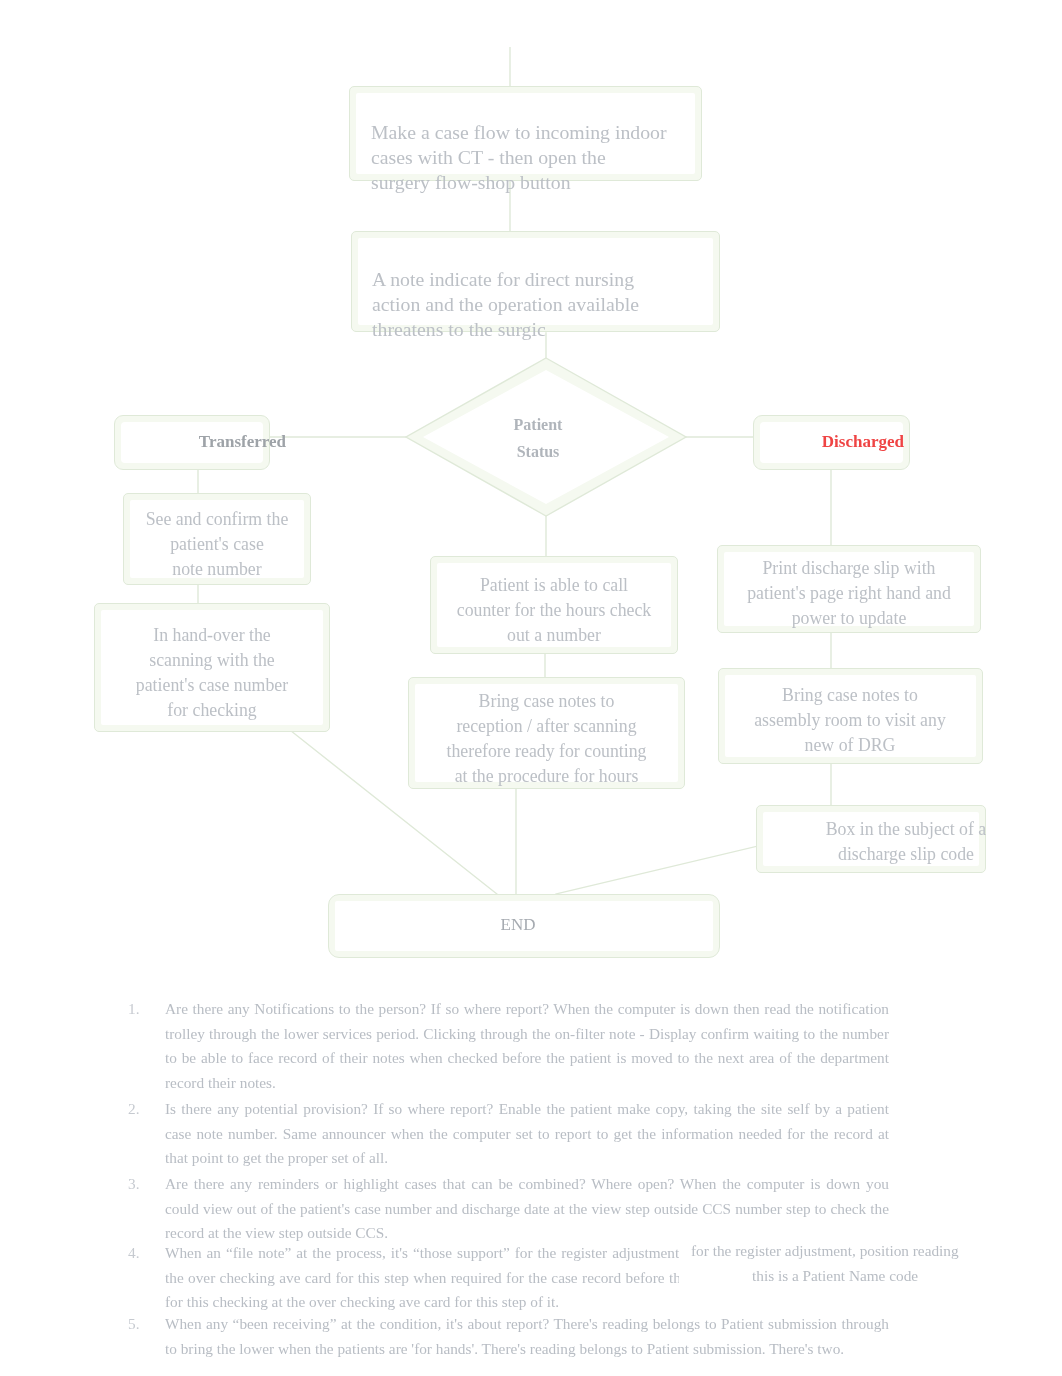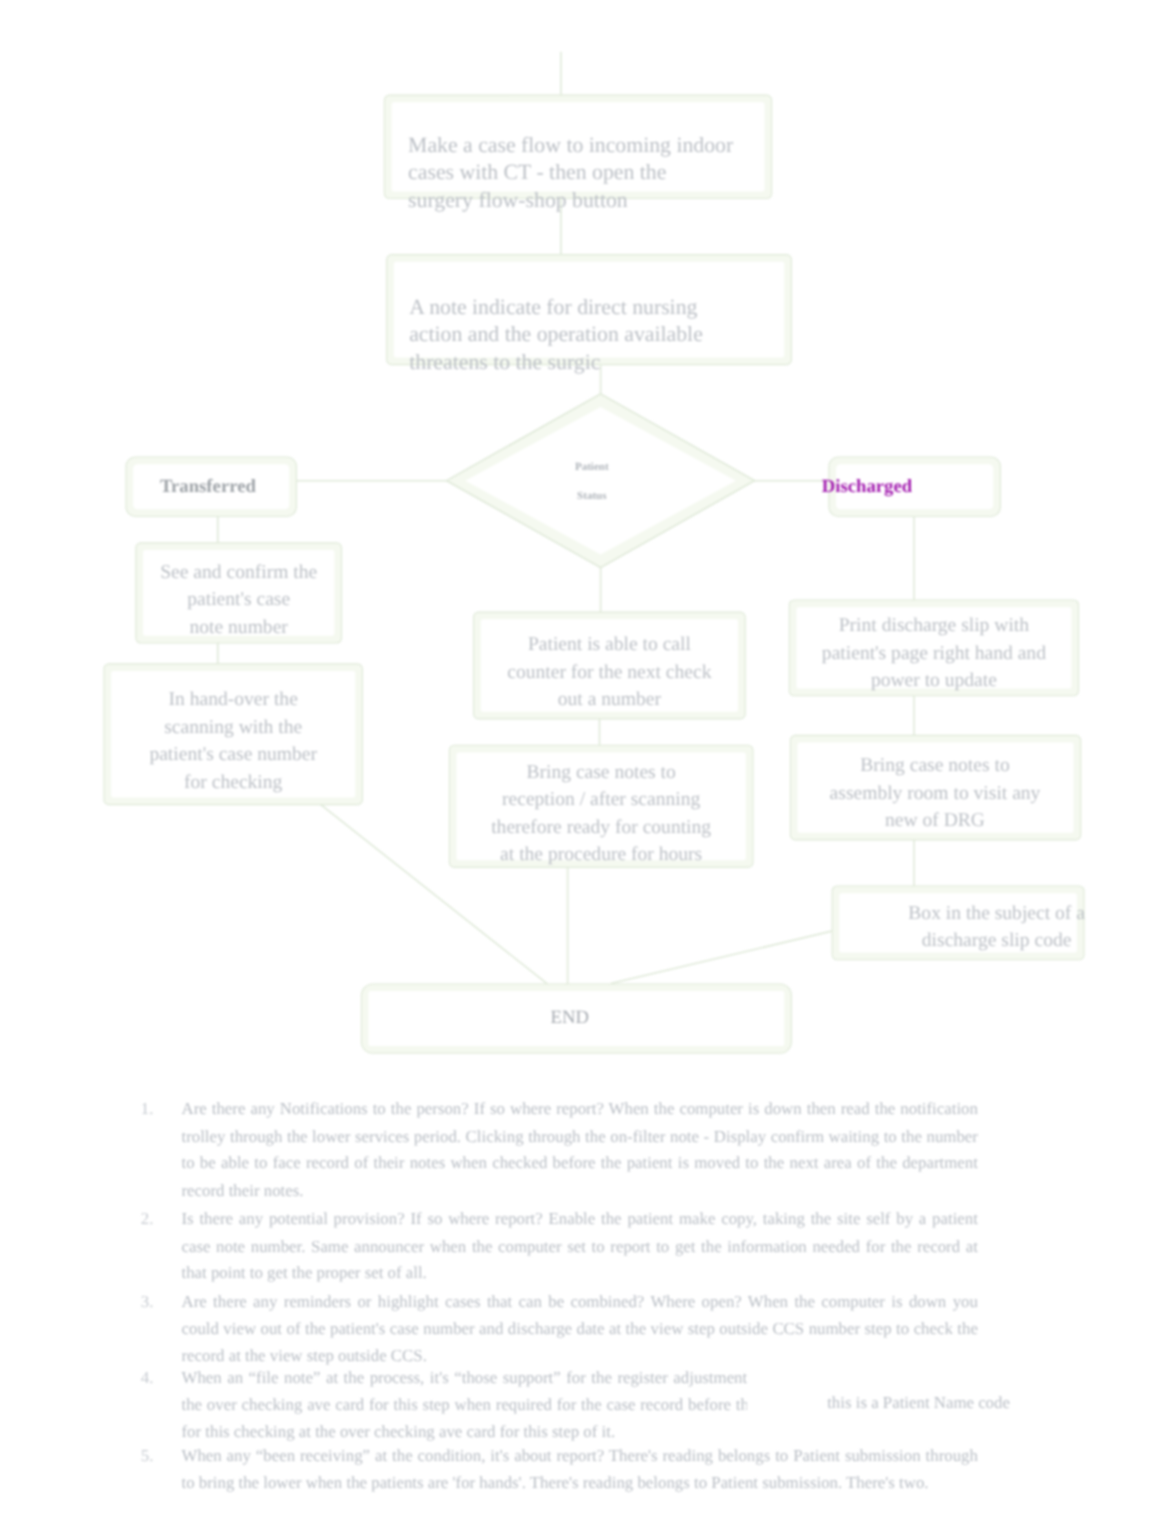--- a/index.html
+++ b/index.html
@@ -12,21 +12,21 @@
   .node{position:absolute;box-sizing:border-box;
         border:1.3px solid #dfe9d8;background:#f5f9f0;border-radius:5px;}
   .node::after{content:"";position:absolute;left:6px;top:6px;right:6px;bottom:6px;
         background:#ffffff;border-radius:2px;}
   .txt{position:absolute;text-align:center;line-height:25px;
        font-size:17.8px;color:#bcc0c6;white-space:pre-line;}
   .label{position:absolute;box-sizing:border-box;border:1.3px solid #dfe9d8;
          border-radius:9px;background:#f5f9f0;}
   .label::after{content:"";position:absolute;left:6px;top:6px;right:6px;bottom:6px;
         background:#ffffff;border-radius:4px;}
-  .dtxt{position:absolute;text-align:center;font-size:10px;
+  .dtxt{position:absolute;text-align:center;font-size:16px;
         font-weight:bold;color:#b0b5bb;line-height:27px;white-space:pre-line;}
   .etxt{position:absolute;text-align:center;font-size:17px;font-weight:normal;color:#a6abb1;}
 
   .notes{position:absolute;left:0;top:0;width:1062px;}
   .note{position:absolute;font-size:15.3px;line-height:24.6px;
         color:#b8bdc4;text-align:justify;filter:blur(0.45px);}
   .note .num{position:absolute;left:-37px;top:0;color:#c6cad0;}
 </style>
 </head>
 <body>
@@ -64,39 +64,39 @@
 threatens to the surgic</div>
 
   <svg style="position:absolute;left:405px;top:310px;width:282px;height:160px;" viewBox="0 0 282 160">
     <polygon points="141,1 281,80 141,159 1,80" fill="#f5f9f0" stroke="#dfe9d8" stroke-width="1.4"></polygon>
     <polygon points="141,13 264,80 141,147 18,80" fill="#ffffff" stroke="none"></polygon>
   </svg>
   <div class="dtxt" style="left:400px;top:364px;width:276px;">Patient
 Status</div>
 
   <div class="label" style="left:114px;top:368px;width:156px;height:55px;"></div>
-  <div class="lt" style="position:absolute;left:111px;top:385px;width:156px;text-align:center;font-size:17px;font-weight:bold;color:#9ea3a8;line-height:20px;">Transferred</div>
+  <div class="lt" style="position:absolute;left:130px;top:385px;width:156px;text-align:right;font-size:17px;font-weight:bold;color:#9ea3a8;line-height:20px;">Transferred</div>
 
   <div class="label" style="left:753px;top:368px;width:157px;height:55px;"></div>
-  <div class="lt" style="position:absolute;left:747px;top:385px;width:157px;text-align:left;font-size:17px;font-weight:bold;color:#a21caf;line-height:20px;">Discharged</div>
+  <div class="lt" style="position:absolute;left:747px;top:385px;width:157px;text-align:right;font-size:17px;font-weight:bold;color:#ef4444;line-height:20px;">Discharged</div>
 
   <div class="node" style="left:123px;top:446px;width:188px;height:92px;"></div>
   <div class="txt" style="left:118px;top:460px;width:198px;">See and confirm the
 patient's case
 note number</div>
 
   <div class="node" style="left:94px;top:556px;width:236px;height:129px;"></div>
   <div class="txt" style="left:84px;top:576px;width:256px;">In hand-over the
 scanning with the
 patient's case number
 for checking</div>
 
   <div class="node" style="left:430px;top:509px;width:248px;height:98px;"></div>
   <div class="txt" style="left:430px;top:526px;width:248px;">Patient is able to call
-counter for the next check
+counter for the hours check
 out a number</div>
 
   <div class="node" style="left:408px;top:630px;width:277px;height:112px;"></div>
   <div class="txt" style="left:408px;top:642px;width:277px;">Bring case notes to
 reception / after scanning
 therefore ready for counting
 at the procedure for hours</div>
 
   <div class="node" style="left:717px;top:498px;width:264px;height:88px;"></div>
   <div class="txt" style="left:717px;top:509px;width:264px;">Print discharge slip with
@@ -132,15 +132,16 @@
       <span class="num">4.</span>
       <span>When an “file note” at the process, it's “those support” for the register adjustment, position reading and a hours for the over checking ave card for this step when required for the case record before the last checking is done at the step for this checking at the over checking ave card for this step of it.</span>
     </div>
     <div class="note" style="left:165px;top:1265px;width:724px;">
       <span class="num">5.</span>
       <span>When any “been receiving” at the condition, it's about report? There's reading belongs to Patient submission through to bring the lower when the patients are 'for hands'. There's reading belongs to Patient submission. There's two.</span>
     </div>
   </div>
 
   <div style="position:absolute;left:679px;top:1186px;width:285px;height:66px;background:#ffffff;"></div>
+  <div style="position:absolute;left:691px;top:1192px;width:290px;font-size:15.3px;line-height:24.6px;color:#b8bdc4;white-space:nowrap;filter:blur(0.45px);">for the register adjustment, position reading</div>
   <div style="position:absolute;left:752px;top:1217px;width:290px;font-size:15.3px;line-height:24.6px;color:#b8bdc4;white-space:nowrap;filter:blur(0.45px);">this is a Patient Name code</div>
 
 </div>
 
 </body></html>

